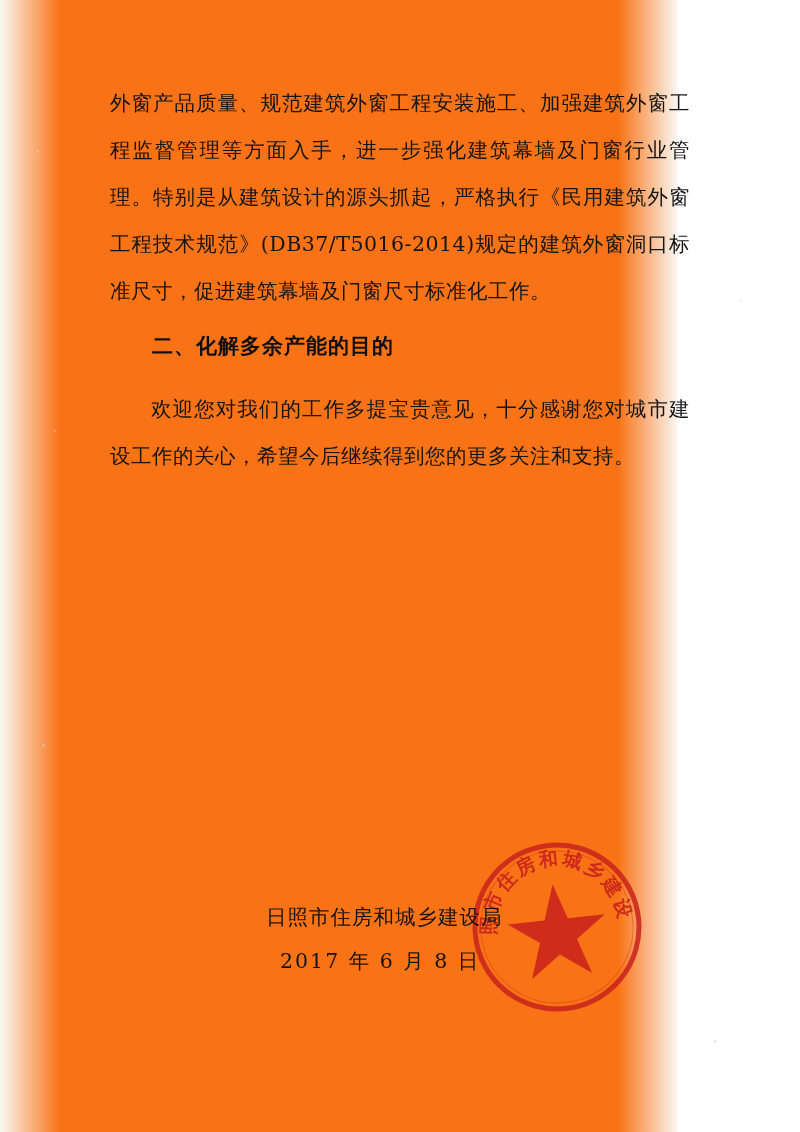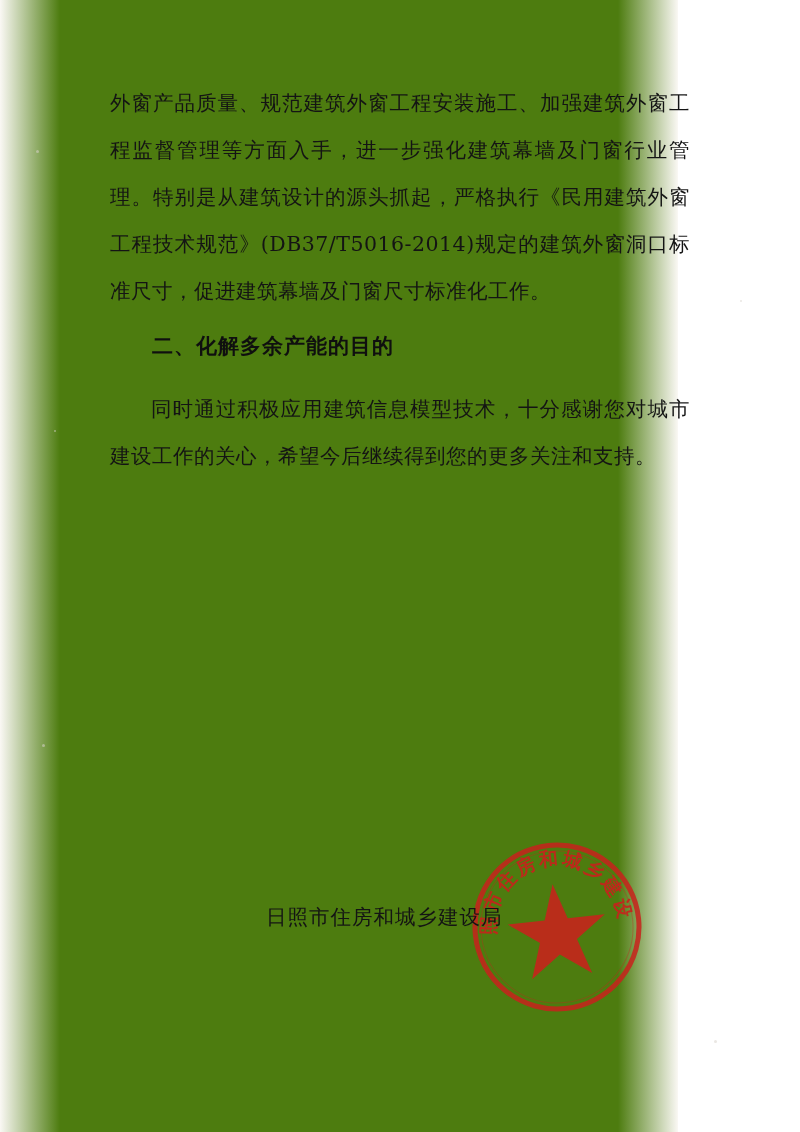--- a/index.html
+++ b/index.html
@@ -10,21 +10,21 @@
     width: 800px;
     height: 1132px;
     background: #ffffff;
     font-family: "DejaVu Serif", serif;
     overflow: hidden;
   }
   .page {
     position: relative;
     width: 678px;
     height: 1132px;
-    background: #4d7c0f;
+    background: #f97316;
     box-sizing: border-box;
   }
   
   .paper-tint {
     position: absolute;
     inset: 0;
     background:
       linear-gradient(to right, rgba(250,248,244,1) 0px, rgba(255,255,255,0) 60px),
       linear-gradient(to left, rgba(250,248,244,1) 0px, rgba(255,255,255,0) 60px);
     pointer-events: none;
@@ -116,21 +116,21 @@
 
   <div class="content">
 
     <p class="body-text">外窗产品质量、规范建筑外窗工程安装施工、加强建筑外窗工程监督管理等方面入手，进一步强化建筑幕墙及门窗行业管理。特别是从建筑设计的源头抓起，严格执行《民用建筑外窗工程技术规范》(DB37/T5016-2014)规定的建筑外窗洞口标准尺寸，促进建筑幕墙及门窗尺寸标准化工作。</p>
 
     <h2 class="section-heading">二、化解多余产能的目的</h2>
 
 
     <div class="gap-md"></div>
 
-    <p class="body-text indent">同时通过积极应用建筑信息模型技术，十分感谢您对城市建设工作的关心，希望今后继续得到您的更多关注和支持。</p>
+    <p class="body-text indent">欢迎您对我们的工作多提宝贵意见，十分感谢您对城市建设工作的关心，希望今后继续得到您的更多关注和支持。</p>
   </div>
 
   <div class="seal">
     <svg width="178" height="178" viewBox="0 0 178 178" xmlns="http://www.w3.org/2000/svg">
       <g transform="rotate(-6 89 89)">
         <circle cx="89" cy="89" r="82" fill="none" stroke="#c8221c" stroke-width="5" opacity="0.85"></circle>
         <circle cx="89" cy="89" r="76" fill="none" stroke="#c8221c" stroke-width="1" opacity="0.35"></circle>
 
         <path d="M89 46 L100.6 81.3 L137.8 81.3 L107.6 103.1 L119.2 138.4 L89 116.6 L58.8 138.4 L70.4 103.1 L40.2 81.3 L77.4 81.3 Z" fill="#c8221c" opacity="0.88"></path>
 
@@ -139,14 +139,15 @@
         </defs>
         <text font-family="DejaVu Serif, serif" font-size="19" font-weight="bold" fill="#c8221c" opacity="0.9" letter-spacing="3">
           <textPath href="#sealArc" startOffset="50%" text-anchor="middle">日照市住房和城乡建设局</textPath>
         </text>
       </g>
     </svg>
   </div>
 
   <div class="signature-block">
     <div class="signature-line">日照市住房和城乡建设局</div>
+    <div class="signature-date">2017 年 6 月 8 日</div>
   </div>
 </div>
 
 </body></html>

